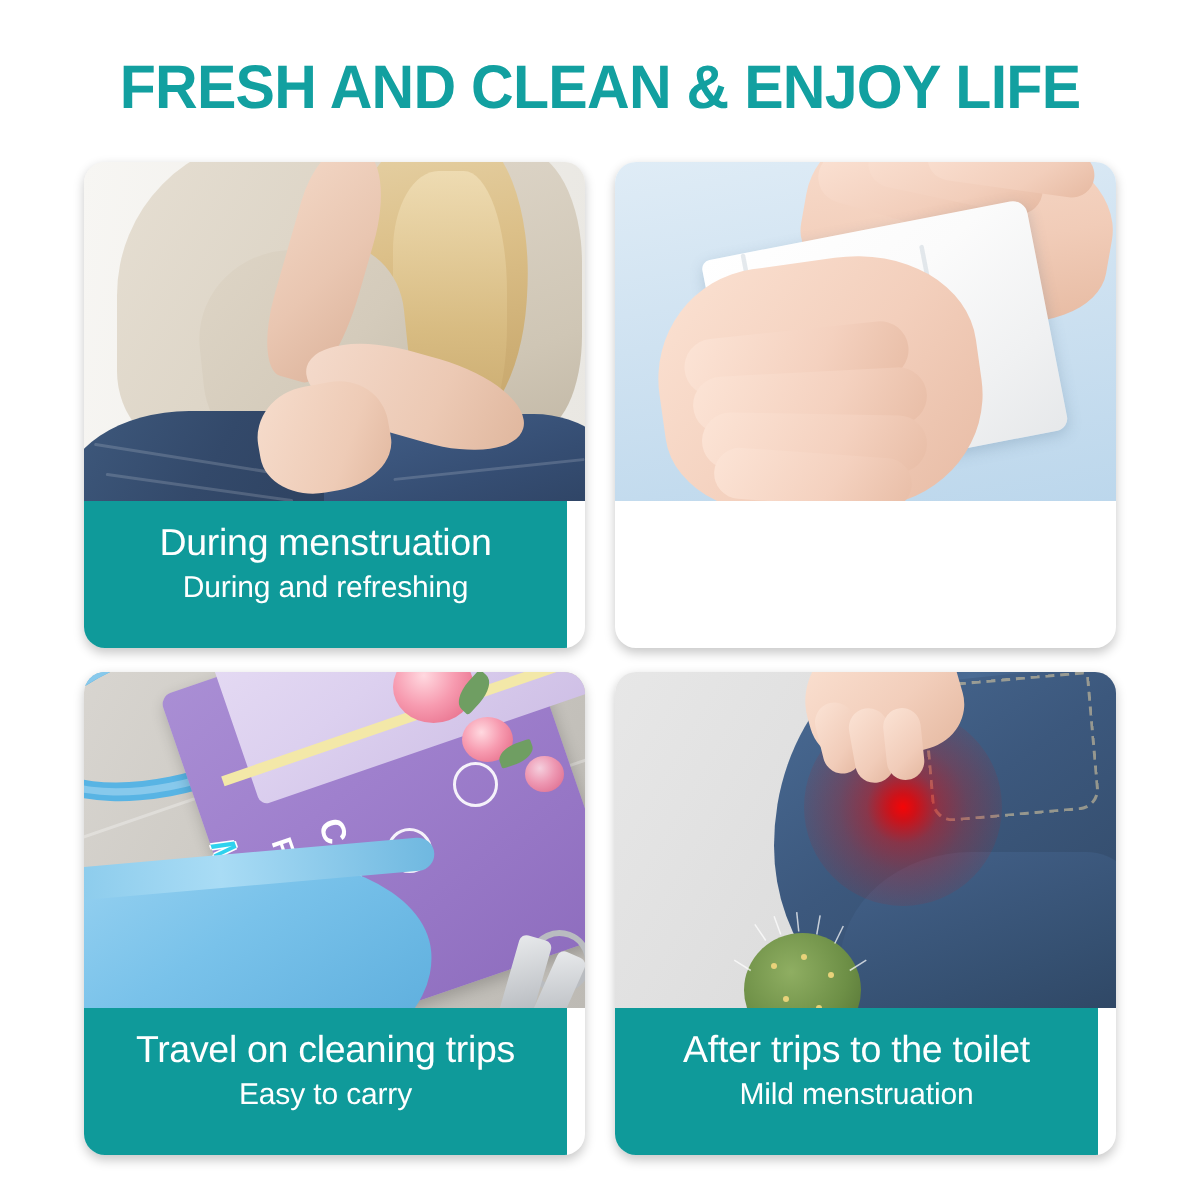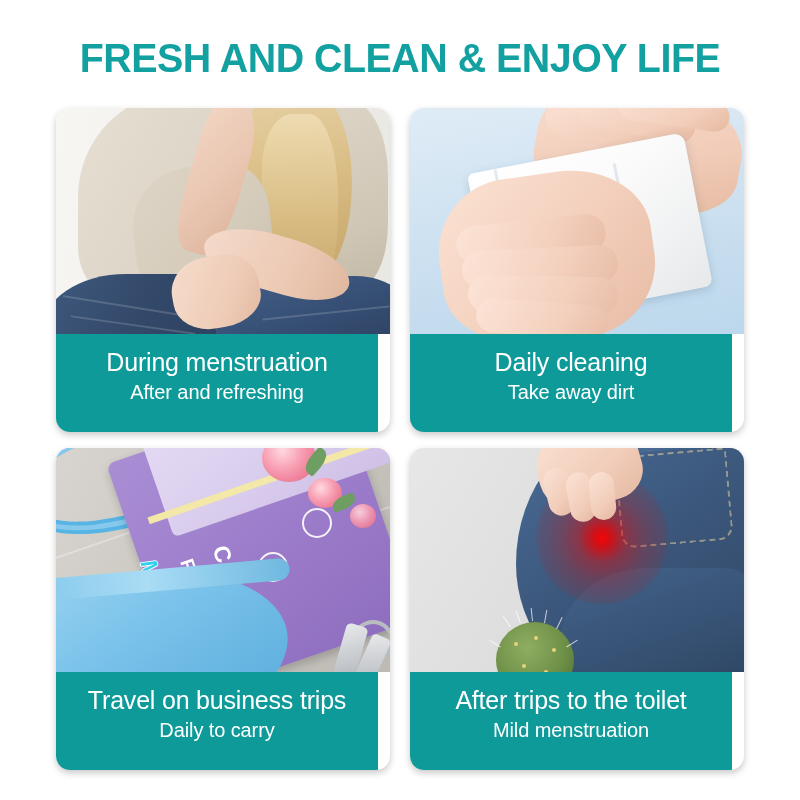--- a/index.html
+++ b/index.html
@@ -431,43 +431,39 @@
       <div class="jeansL"></div>
       <div class="jeansR"></div>
       <div class="seam1"></div>
       <div class="seam2"></div>
       <div class="seam3"></div>
       <div class="forearm"></div>
       <div class="hand"></div>
     </div>
     <div class="caption">
       <div class="headline">During menstruation</div>
-      <div class="sub">After and refreshing</div>
+      <div class="sub">During and refreshing</div>
     </div>
   </div>
 
   <div class="card row1">
     <div class="photo p2">
       <div class="topHand"></div>
       <div class="tf tf1"></div>
       <div class="tf tf2"></div>
       <div class="tf tf3"></div>
       <div class="wipe"></div>
       <div class="fold1"></div>
       <div class="fold2"></div>
       <div class="palm"></div>
       <div class="finger f1"></div>
       <div class="finger f2"></div>
       <div class="finger f3"></div>
       <div class="finger f4"></div>
     </div>
-    <div class="caption">
-      <div class="headline">Daily cleaning</div>
-      <div class="sub">Take away dirt</div>
-    </div>
   </div>
 
   <div class="card row2">
     <div class="photo p3">
       <div class="plank" style="top:40px"></div>
       <div class="plank" style="top:104px"></div>
       <div class="plank" style="top:168px"></div>
       <div class="strapOuter"></div>
       <div class="strapInner"></div>
 
@@ -488,22 +484,22 @@
       <div class="badge pcs">40PCS</div>
 
       <div class="bag"></div>
       <div class="bagTrim"></div>
 
       <div class="keyRing"></div>
       <div class="key k1"></div>
       <div class="key k2"></div>
     </div>
     <div class="caption">
-      <div class="headline">Travel on business trips</div>
-      <div class="sub">Daily to carry</div>
+      <div class="headline">Travel on cleaning trips</div>
+      <div class="sub">Easy to carry</div>
     </div>
   </div>
 
   <div class="card row2">
     <div class="photo p4">
       <div class="hip"></div>
       <div class="thigh"></div>
       <div class="waist"></div>
       <div class="pocket"></div>
       <div class="glow"></div>

